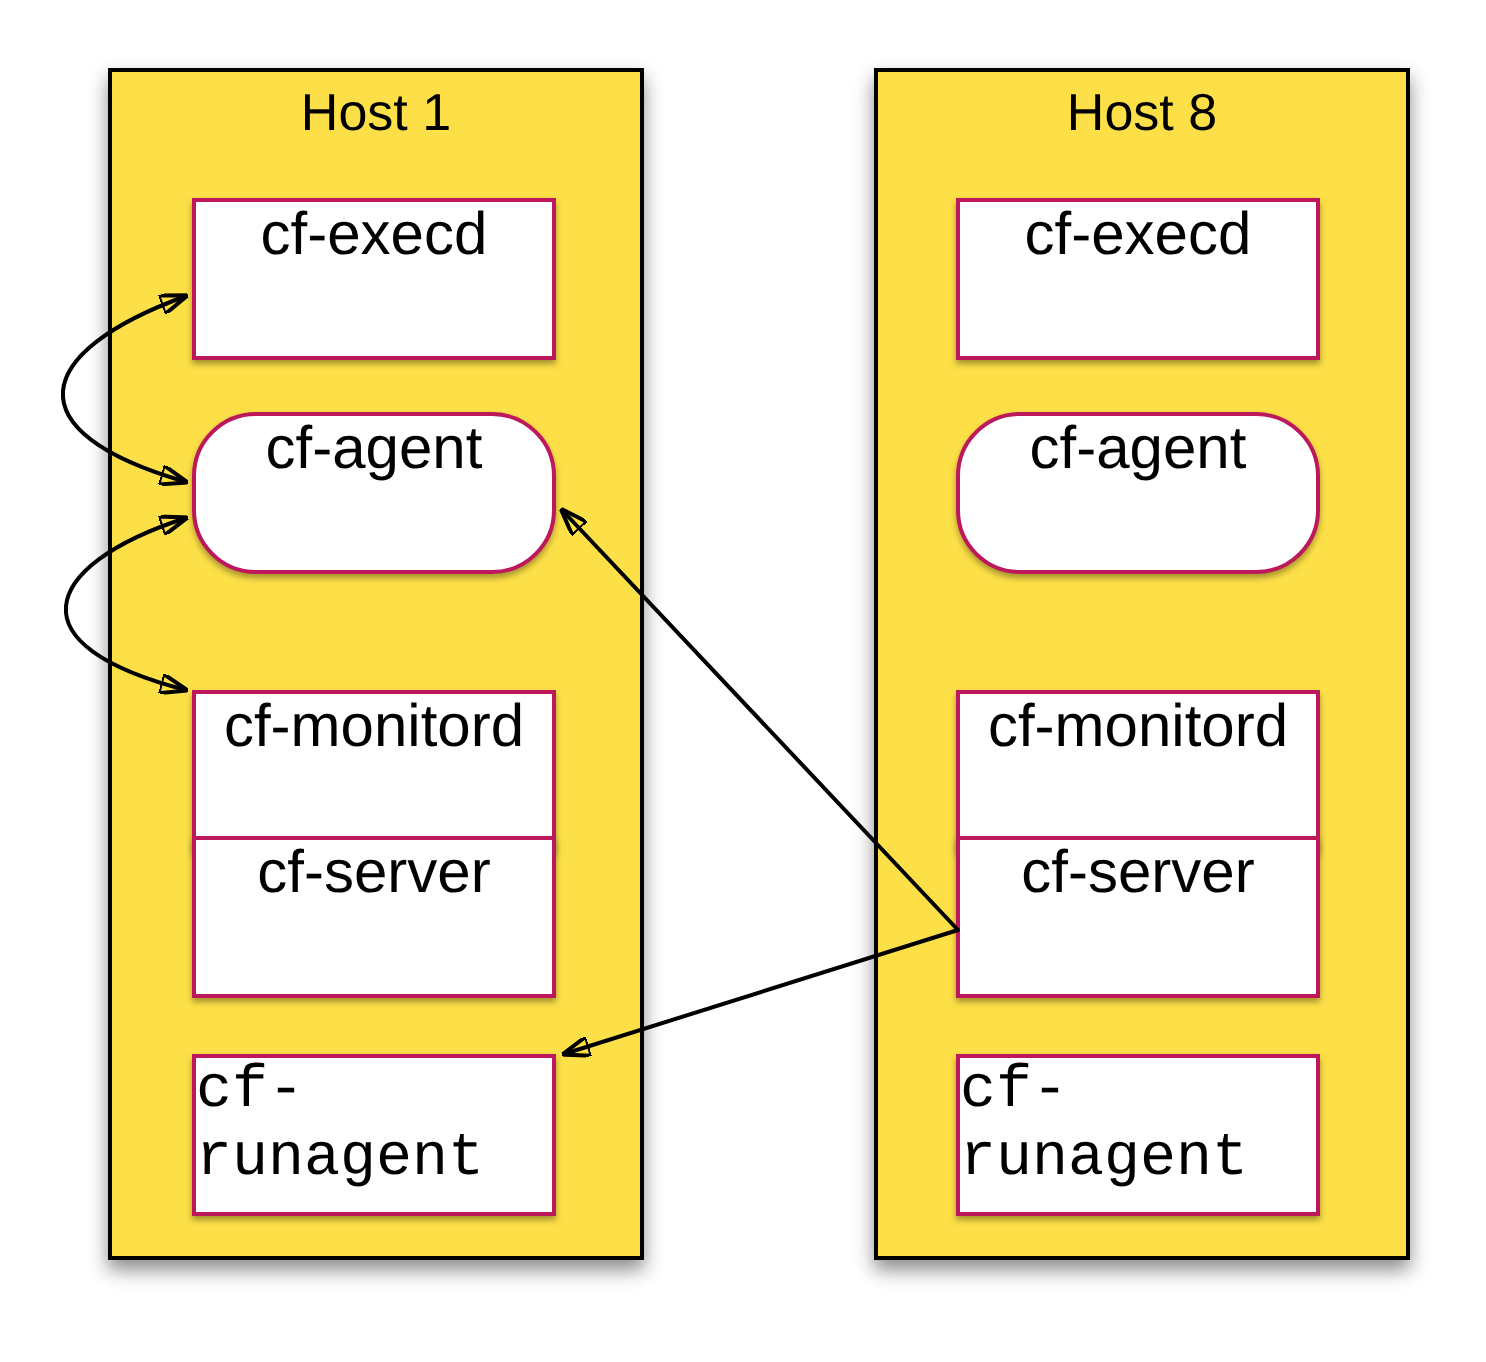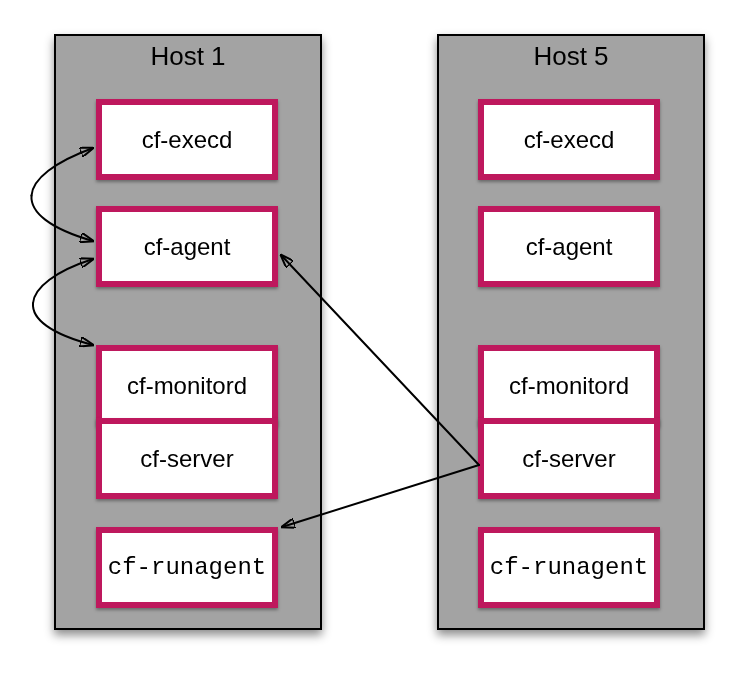--- a/index.html
+++ b/index.html
@@ -13,21 +13,21 @@
     height: 681px;
     background: #ffffff;
     font-family: "Liberation Sans", "DejaVu Sans", sans-serif;
     overflow: hidden;
   }
   .host {
     position: absolute;
     top: 34px;
     width: 268px;
     height: 596px;
-    background: #a3a3a3;
+    background: #fde047;
     border: 2px solid #000000;
     box-sizing: border-box;
     box-shadow: 0 5px 9px rgba(0,0,0,0.45);
   }
   #host-1 { left: 54px; }
   #host-2 { left: 437px; }
   .host-title {
     position: absolute;
     left: 0;
     right: 0;
@@ -35,33 +35,32 @@
     text-align: center;
     font-size: 26px;
     line-height: 30px;
     color: #000000;
   }
   .process {
     position: absolute;
     width: 182px;
     height: 81px;
     background: #ffffff;
-    border: 6px solid #be185d;
+    border: 2px solid #be185d;
     box-sizing: border-box;
     display: flex;
-    align-items: center;
     justify-content: center;
-    font-size: 24px;
+    font-size: 30px;
     color: #000000;
     box-shadow: 0 2px 3px rgba(0,0,0,0.35);
   }
   #host-1 .process { left: 40px; }
   #host-2 .process { left: 39px; }
   .p0 { top: 63px; }
-  .p1 { top: 170px; }
+  .p1 { top: 170px; border-radius: 32px; }
   .p2 { top: 277px; margin-top: 32px; }
   .p3 { top: 382px; }
   .p4 { top: 491px; font-family: Liberation Mono, monospace; }
   #arrow-layer {
     position: absolute;
     left: 0;
     top: 0;
     width: 743px;
     height: 681px;
     pointer-events: none;
@@ -91,21 +90,21 @@
     </div>
     <div class="process p3">
       <span>cf-server</span>
     </div>
     <div class="process p4">
       <span>cf-runagent</span>
     </div>
   </div>
 
   <div class="host" id="host-2">
-    <div class="host-title">Host 5</div>
+    <div class="host-title">Host 8</div>
     <div class="process p0">
       <span>cf-execd</span>
     </div>
     <div class="process p1">
       <span>cf-agent</span>
     </div>
     <div class="process p2">
       <span>cf-monitord</span>
     </div>
     <div class="process p3">

